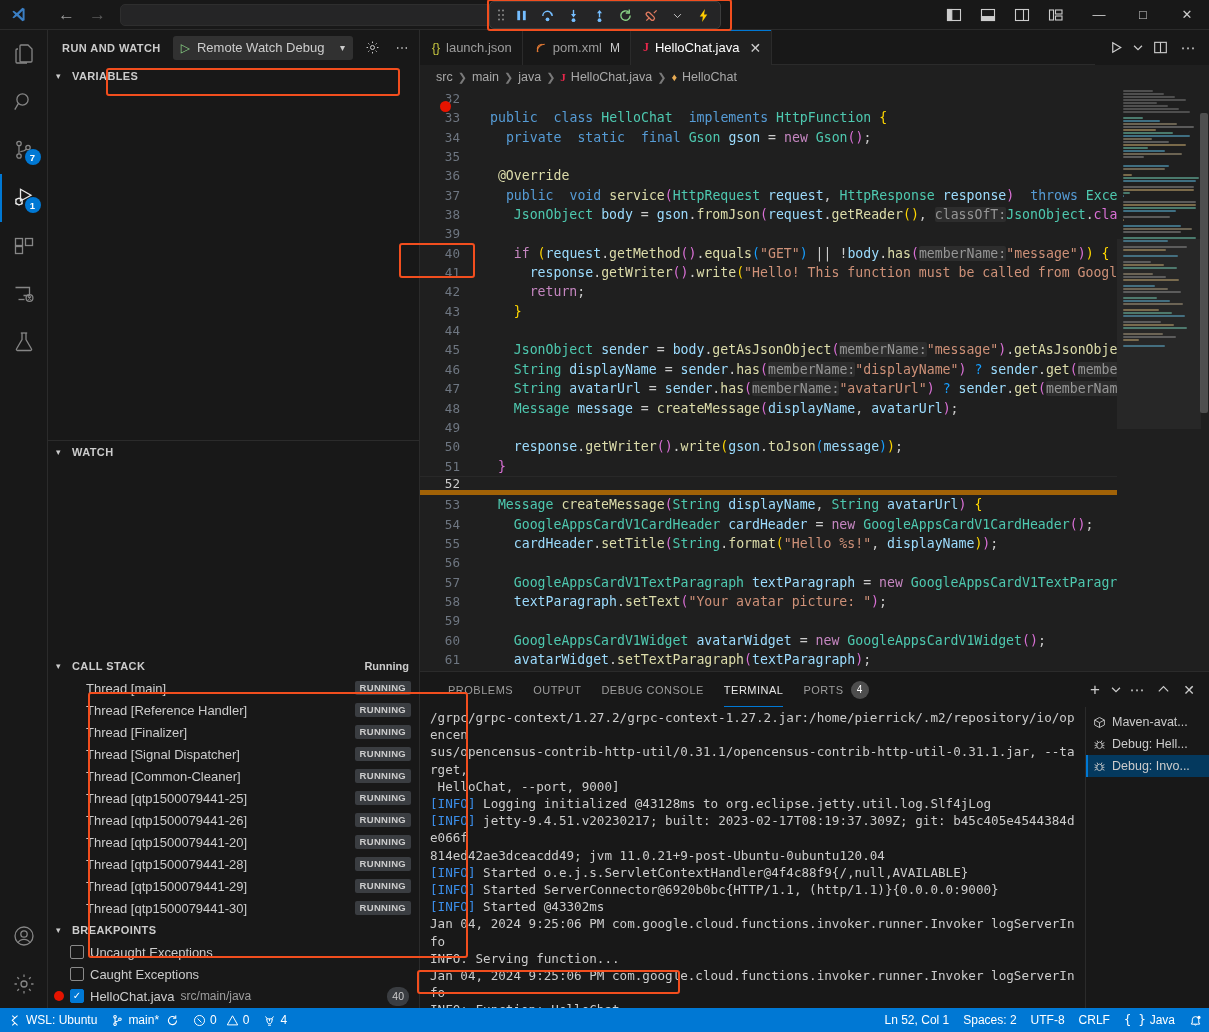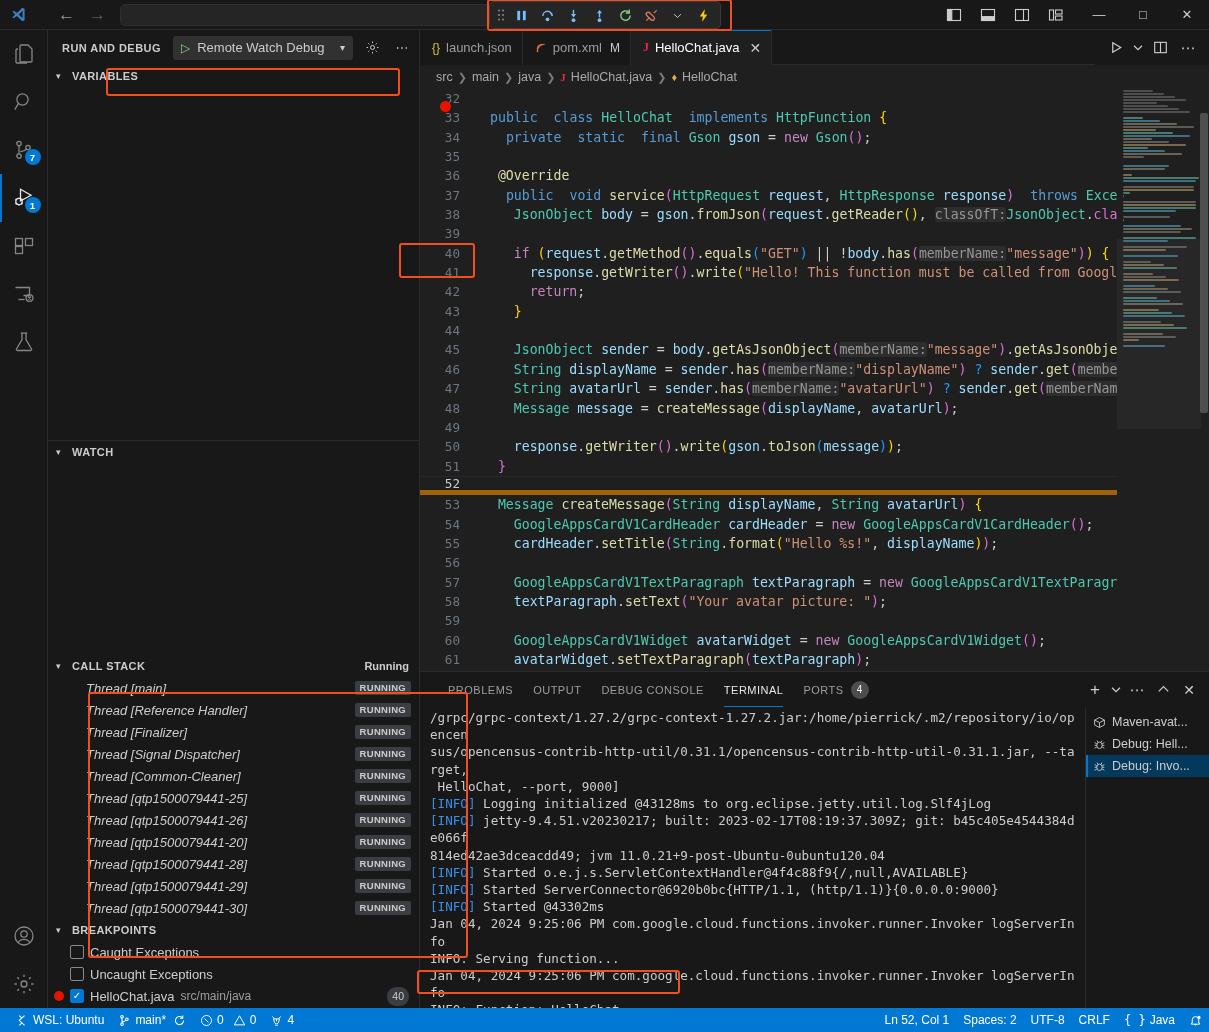--- a/index.html
+++ b/index.html
@@ -104,21 +104,21 @@
   .section-status { margin-left:auto; font-size:11px; font-weight:700; color:#cccccc; }
 
   .variables-body { height: 354px; background:#181818; border-bottom:1px solid #2b2b2b; }
   .watch-body { height: 192px; background:#181818; }
 
   .callstack-list { overflow: hidden; }
   .thread-row {
     height: 22px; display:flex; align-items:center; padding-left: 38px; padding-right: 8px;
     font-size: 13px; color:#cccccc;
   }
-  .thread-label { white-space:nowrap;font-style:italic; }
+  .thread-label { white-space:nowrap; }
   .thread-state {
     margin-left:auto; background:#3a3d41; color:#cccccc; font-size: 9.5px; font-weight:600;
     letter-spacing:.3px; padding: 2px 5px; border-radius: 2px; line-height:1;
   }
 
   .bp-row {
     height: 22px; display:flex; align-items:center; gap: 6px; padding-left: 26px; padding-right: 10px;
     font-size: 13px;
   }
   .bp-dot { width: 10px; height: 10px; border-radius:50%; background:#e51400; flex:none; margin-left:-20px; }
@@ -234,21 +234,21 @@
   .term-ico { width:14px; display:flex; align-items:center; justify-content:center; color:#cccccc; }
   .term-ico svg { width:13px; height:13px; }
 
   
   .statusbar {
     height: 24px; background:#0078d4; color:#ffffff; display:flex; align-items:center;
     font-size: 12px; flex:none; padding: 0 0 0 0;
   }
   .sb-item { display:flex; align-items:center; gap:4px; padding: 0 7px; height:24px; white-space:nowrap; }
   .sb-right { margin-left:auto; display:flex; align-items:center; }
-  .sb-remote { background: rgba(0,0,0,0.0); padding-left: 16px; }
+  .sb-remote { background: rgba(0,0,0,0.0); padding-left: 9px; }
   .sbi { display:inline-flex; align-items:center; }
   .sbi svg { width:13px; height:13px; }
 </style>
 </head>
 <body>
 
 <div class="app">
 
   <div class="titlebar">
     <div class="vscode-logo">
@@ -427,21 +427,21 @@
       <div class="act-item">
         <svg viewBox="0 0 24 24" fill="none" stroke="currentColor" stroke-width="1.3">
             <circle cx="12" cy="12" r="3"></circle>
             <path d="M12 2.5v2.4M12 19.1v2.4M21.5 12h-2.4M4.9 12H2.5M18.7 5.3l-1.7 1.7M7 17l-1.7 1.7M18.7 18.7 17 17M7 7 5.3 5.3"></path>
           </svg>
       </div>
     </div>
 
     <div class="sidebar">
       <div class="sb-header">
-        <div class="sb-title">RUN AND DEBUG</div>
+        <div class="sb-title">RUN AND WATCH</div>
         <div class="launch-select">
           <span class="launch-play">▷</span>
           <span class="launch-name">Remote Watch Debug</span>
           <span class="launch-chev">▾</span>
         </div>
         <div class="sb-ico">
           <svg viewBox="0 0 24 24" fill="none" stroke="#cccccc" stroke-width="1.6">
               <circle cx="12" cy="12" r="3.2"></circle>
               <path d="M12 2.5v2.4M12 19.1v2.4M21.5 12h-2.4M4.9 12H2.5M18.7 5.3l-1.7 1.7M7 17l-1.7 1.7M18.7 18.7 17 17M7 7 5.3 5.3"></path>
             </svg>
@@ -516,26 +516,26 @@
       <div class="hl-box" style="left:40px; top:662px; width:380px; height:266px;"></div>
 
       <div class="section-head">
         <span class="chev">▾</span>
         <span class="section-title">BREAKPOINTS</span>
       </div>
       <div>
         <div class="bp-row">
           <span class="bp-dot hidden"></span>
           <span class="cb"></span>
-          <span class="bp-name">Caught Exceptions</span>
+          <span class="bp-name">Uncaught Exceptions</span>
         </div>
         <div class="bp-row">
           <span class="bp-dot hidden"></span>
           <span class="cb"></span>
-          <span class="bp-name">Uncaught Exceptions</span>
+          <span class="bp-name">Caught Exceptions</span>
         </div>
         <div class="bp-row">
           <span class="bp-dot"></span>
           <span class="cb checked">✓</span>
           <span class="bp-name">HelloChat.java</span>
           <span class="bp-path">src/main/java</span>
           <span class="bp-line">40</span>
         </div>
       </div>
     </div>

